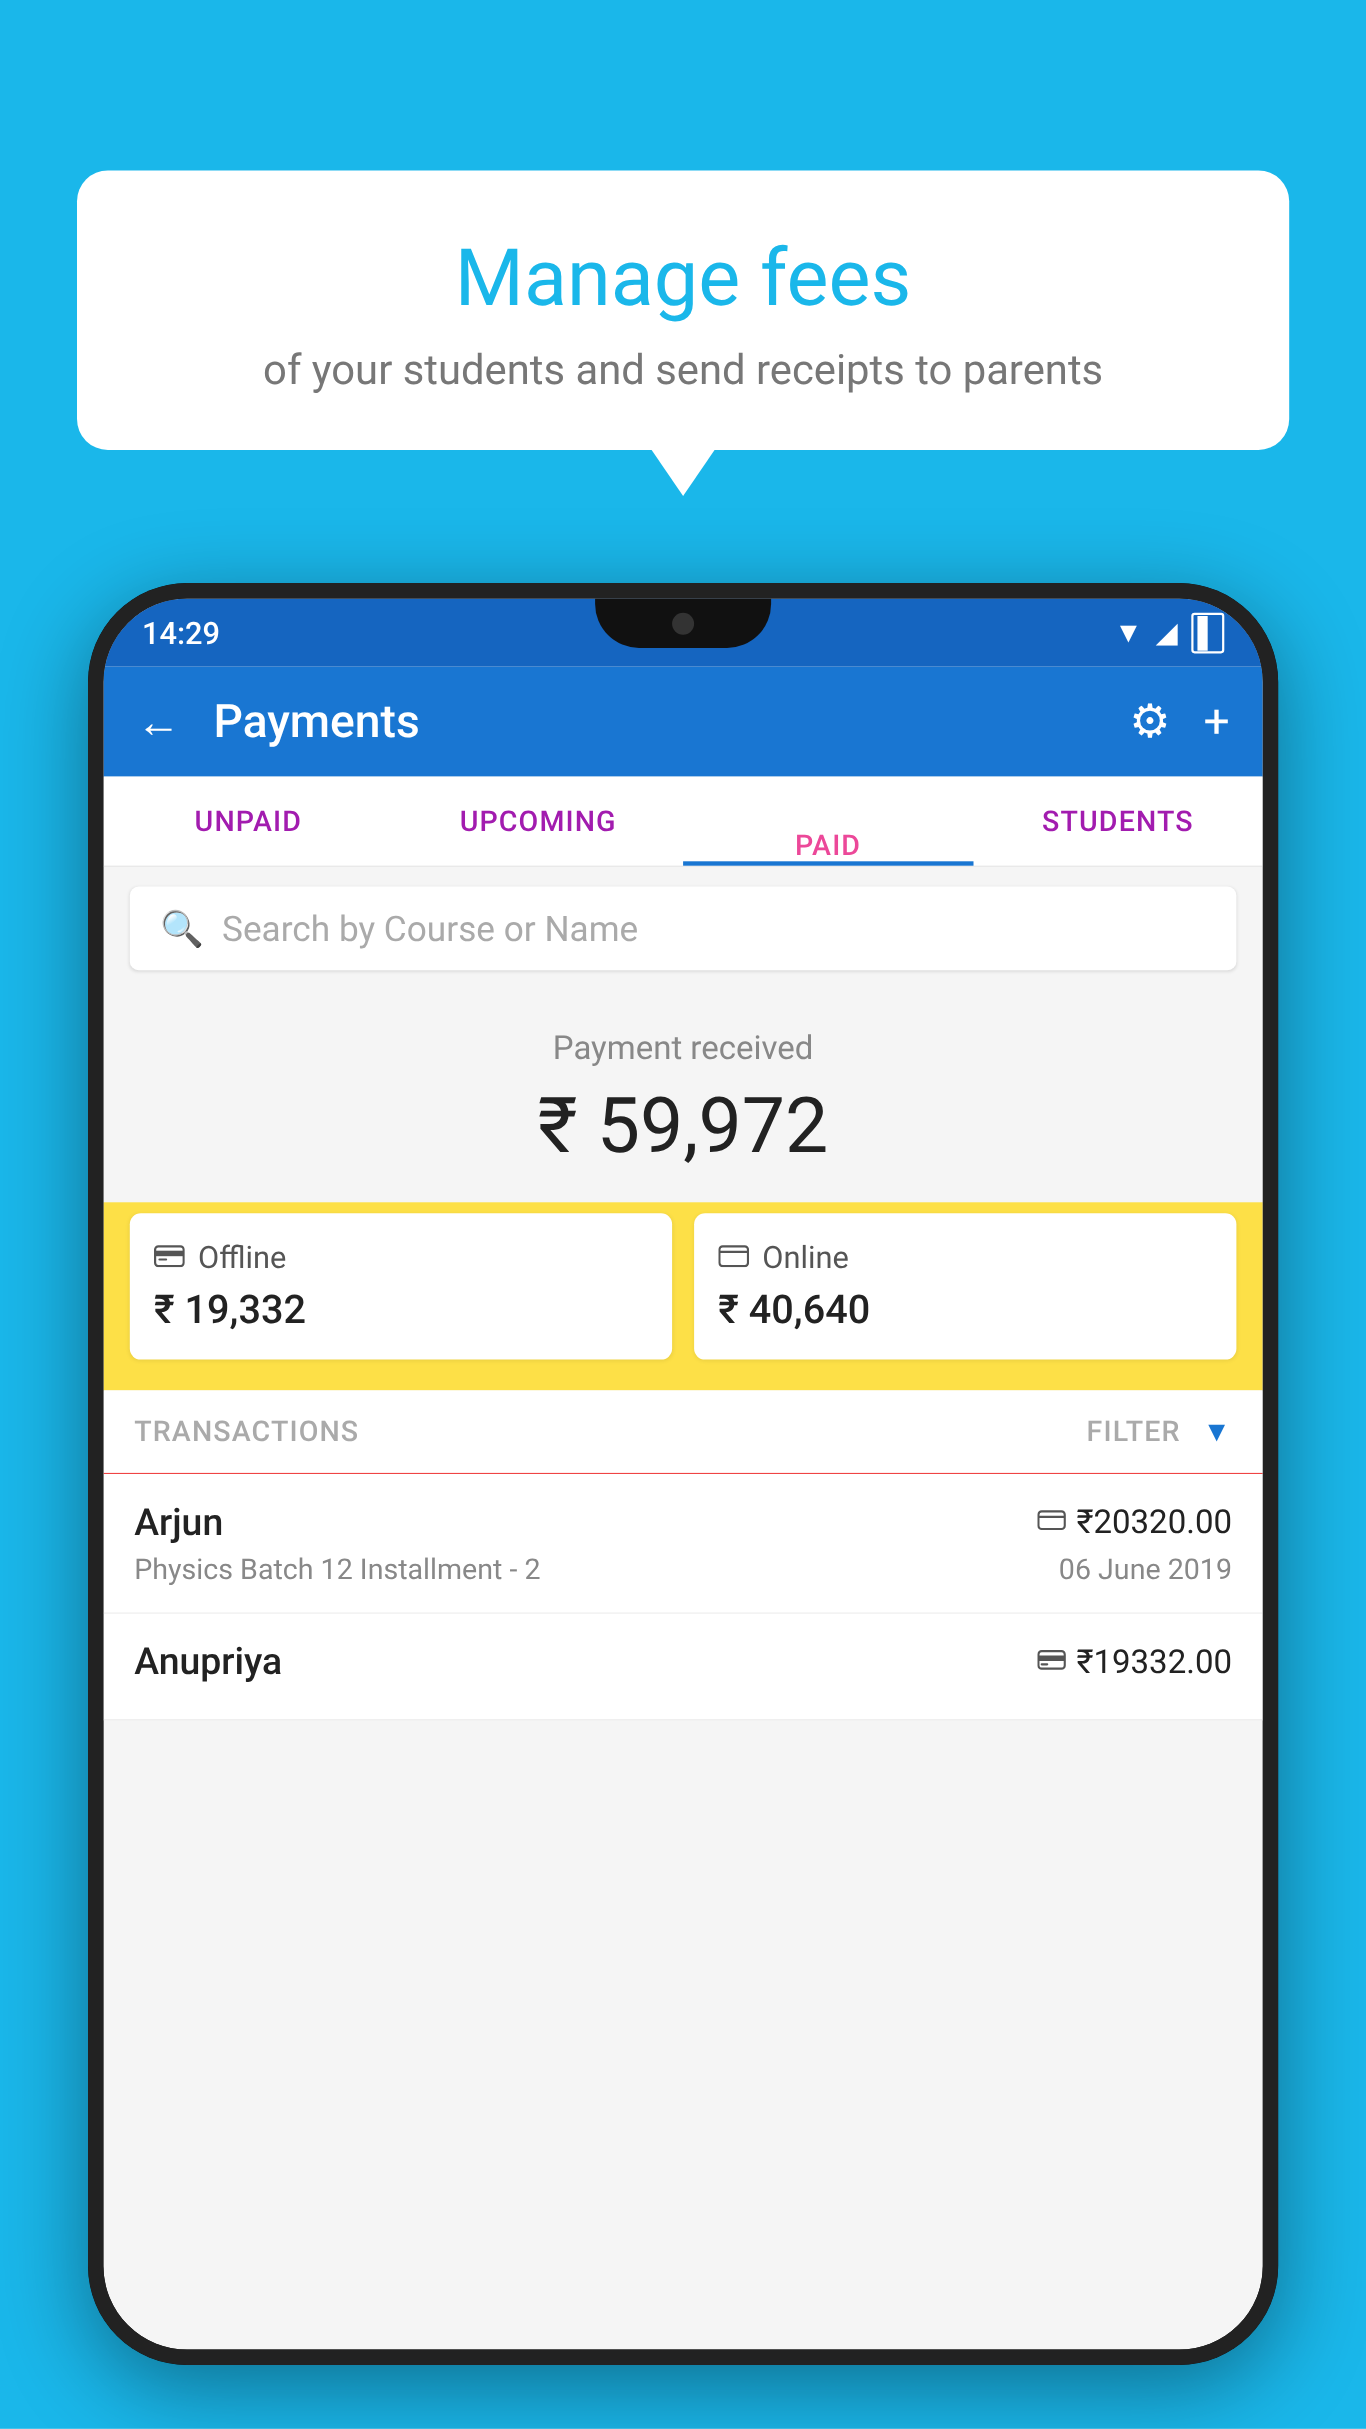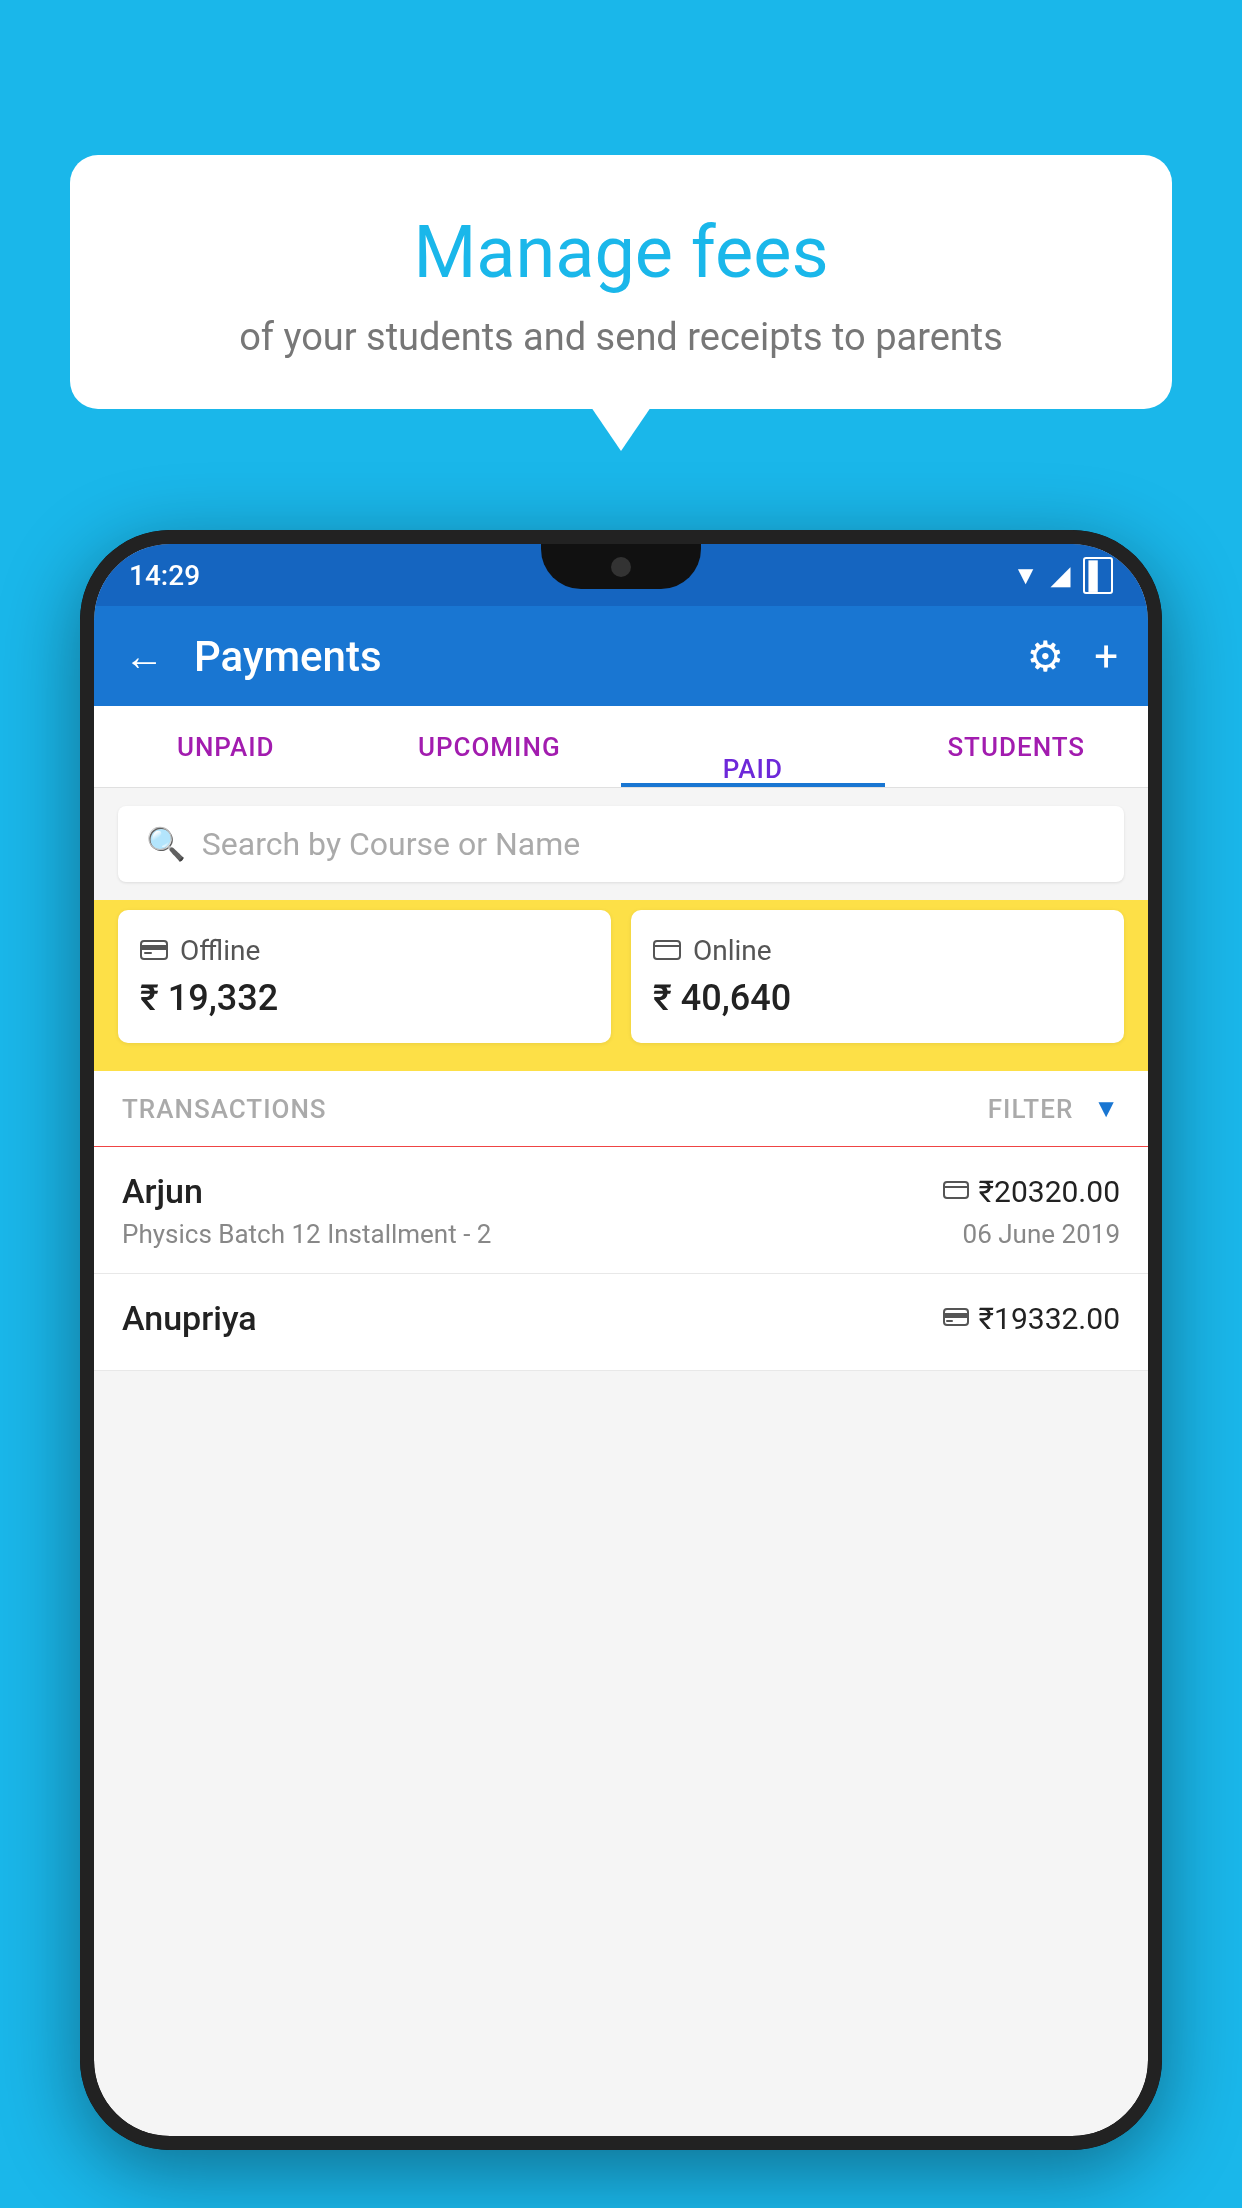--- a/index.html
+++ b/index.html
@@ -193,21 +193,21 @@
       align-items: center;
       justify-content: center;
       font-size: 26px;
       font-weight: 500;
       color: #a21caf;
       letter-spacing: 1px;
       position: relative;
     }
 
     .tab.active {
-      color: #6d28d9;
+      color: #ec4899;
       margin-top: 45px;
     }
 
     .tab.active::after {
       content: '';
       position: absolute;
       bottom: 0;
       left: 0;
       right: 0;
       height: 4px;
@@ -435,20 +435,24 @@
         </div>
       </div>
 
       <div class="search-container">
         <div class="search-bar">
           <span class="search-icon-inner">🔍</span>
           <span class="search-placeholder">Search by Course or Name</span>
         </div>
       </div>
 
+      <div class="payment-received">
+        <div class="payment-label">Payment received</div>
+        <div class="payment-amount">₹ 59,972</div>
+      </div>
 
       <div class="payment-cards">
         <div class="payment-card">
           <div class="card-header">
             <span class="card-icon">
               
               <svg width="28" height="22" viewBox="0 0 28 22" fill="none">
                 <rect x="1" y="3" width="26" height="18" rx="3" stroke="#555" stroke-width="2" fill="none"></rect>
                 <rect x="1" y="7" width="26" height="5" fill="#555"></rect>
                 <rect x="4" y="14" width="8" height="2" rx="1" fill="#555"></rect>

